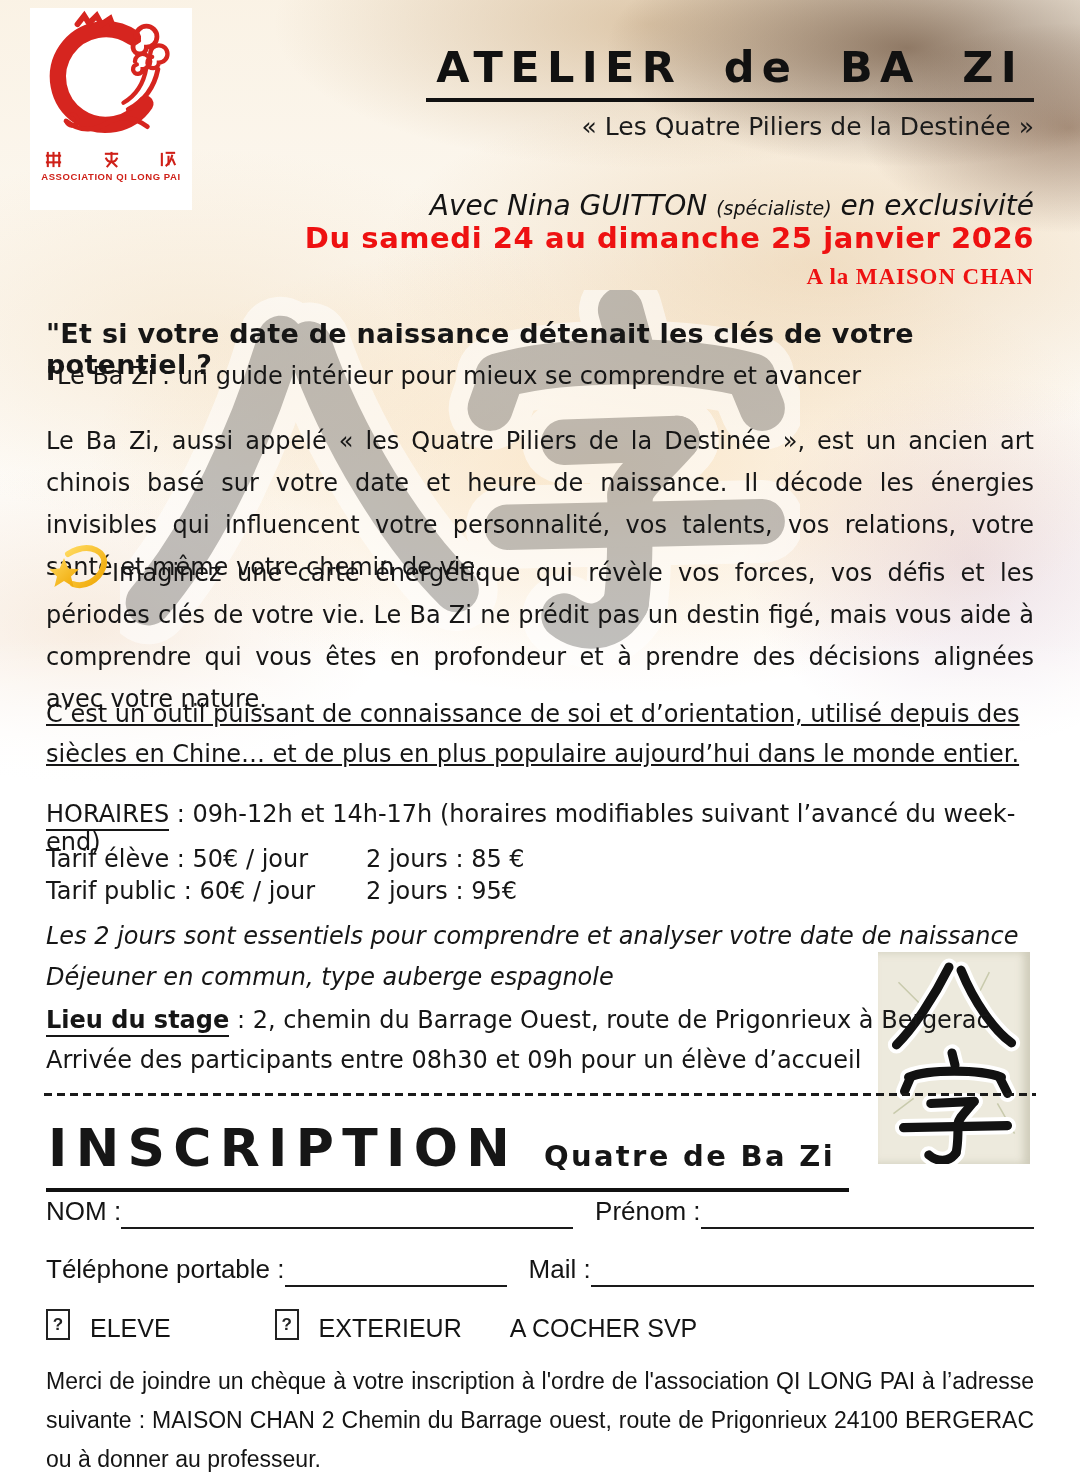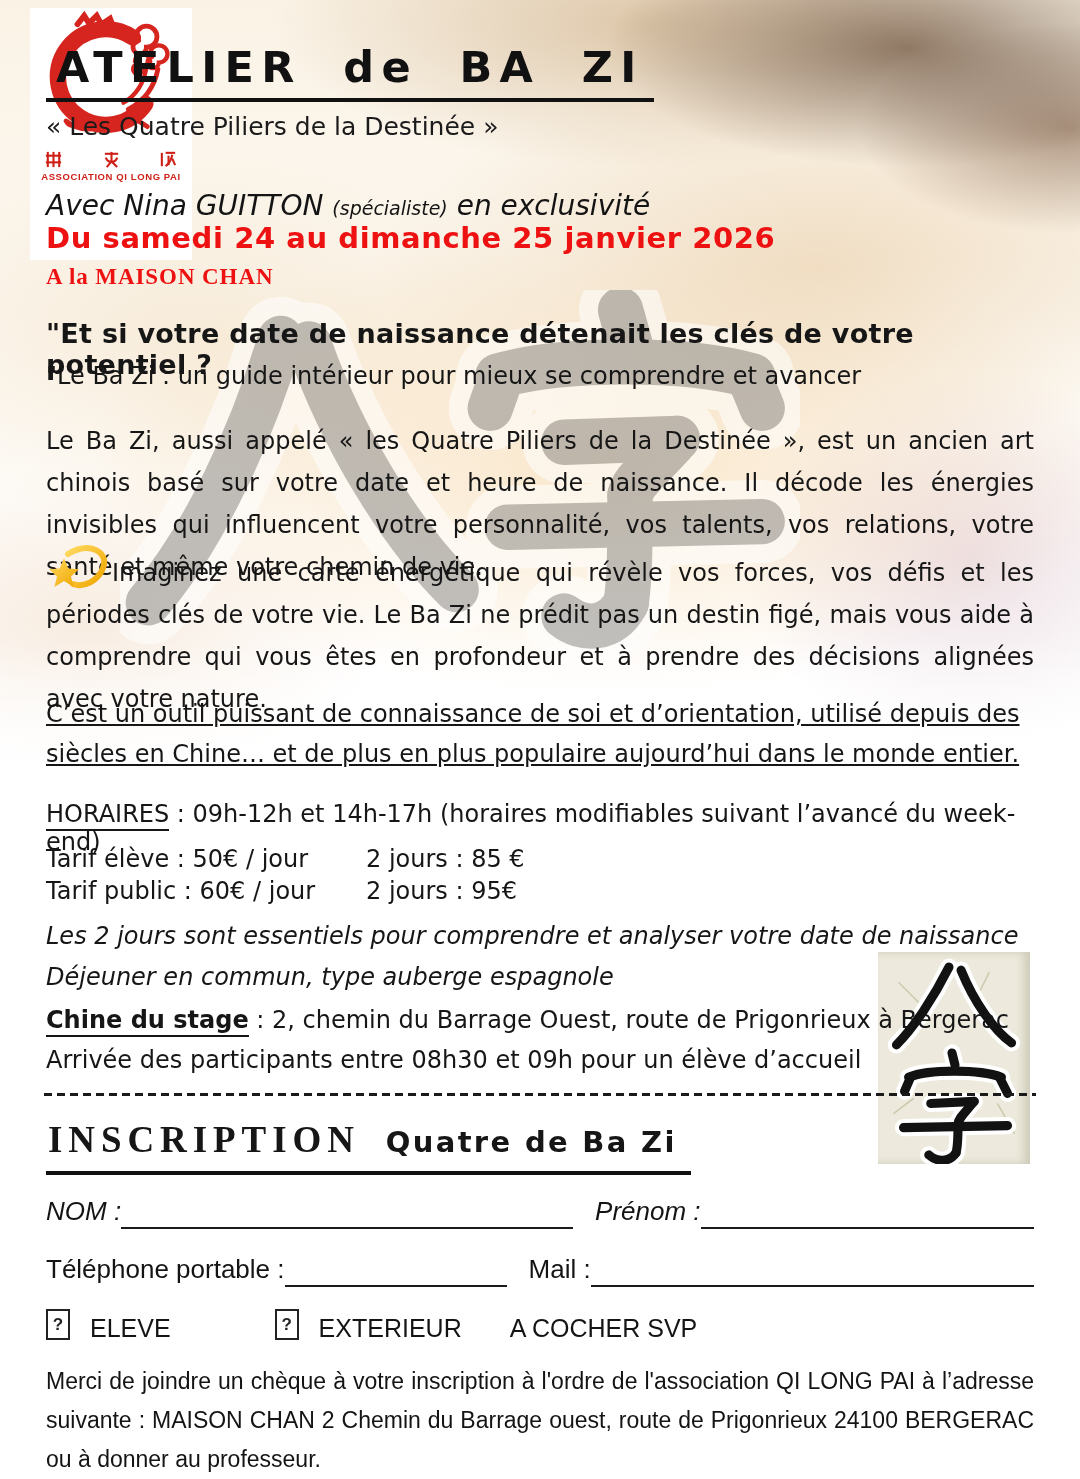--- a/index.html
+++ b/index.html
@@ -24,31 +24,31 @@
       linear-gradient(to bottom, rgba(246,232,208,.55), rgba(255,255,255,0) 82%);
   }
   .bg-fade {
     position:absolute; left:0; top:640px; width:1080px; height:170px; z-index:1;
     background:linear-gradient(to bottom, rgba(255,255,255,0), #ffffff 90%);
   }
   
   .watermark { position:absolute; left:120px; top:290px; z-index:1; opacity:.55; }
   
   .logo-box {
-    position:absolute; left:30px; top:8px; width:162px; height:252px;
+    position:absolute; left:30px; top:8px; width:162px; height:202px;
     background:#ffffff; z-index:3; text-align:center;
   }
   .logo-glyph-row { display:flex; justify-content:space-between; padding:4px 14px 2px 14px; }
   .logo-assoc {
     font-family:"Liberation Sans", sans-serif; font-size:9.5px; font-weight:bold;
     color:#cf2018; letter-spacing:.6px; white-space:nowrap;
   }
   
   .blk { position:absolute; left:46px; right:46px; z-index:3; }
-  .center { text-align:left; }
+  .center { text-align:right; }
   .title-wrap { top:42px; }
   .main-title {
     display:inline-block; font-size:43px; font-weight:bold; color:#111;
     letter-spacing:.17em; word-spacing:.45em;
     border-bottom:4px solid #111; padding:0 10px 6px 10px;
   }
   .subtitle { top:112px; font-size:25px; color:#1b1b1b; }
   .presenter { top:166px; font-size:28px; font-style:italic; color:#141414;margin-top:23px; }
   .presenter .small-note { font-size:19px; }
   .date-line { top:221px; font-size:29px; font-weight:bold; color:#ee1111; letter-spacing:.02em; }
@@ -77,28 +77,28 @@
     background:#edeadd; box-shadow:inset -6px 0 8px rgba(150,145,120,.35);
   }
   .dashed-line {
     position:absolute; left:44px; right:44px; top:1093px; height:3px; z-index:4;
     background:repeating-linear-gradient(90deg, #1a1a1a 0 8px, transparent 8px 13px);
   }
   .inscription { top:1118px; }
   .inscription-inner {
     display:inline-block; border-bottom:4px solid #111; padding:0 14px 10px 2px;
   }
-  .insc-main { font-size:37px; font-weight:bold; letter-spacing:.16em;font-family:Liberation Serif, serif; }
+  .insc-main { font-size:52px; font-weight:bold; letter-spacing:.16em; }
   .insc-sub  { font-size:29px; font-weight:bold; letter-spacing:.08em; margin-left:26px; }
   
   .form-row {
     display:flex; align-items:flex-end; z-index:3;
     font-family:"Liberation Sans", sans-serif; font-size:26px; color:#141414;
   }
-  .fr1 { top:1196px;font-style:italic; } .fr2 { top:1254px; }
+  .fr1 { top:1196px; } .fr2 { top:1254px; }
   .f-label { white-space:nowrap; padding-bottom:2px; }
   .fill-line { border-bottom:2.5px solid #1a1a1a; height:30px; }
   .w1 { width:452px; } .w2 { flex:1; } .w3 { width:222px; } .w4 { flex:1; }
   .gap { margin-left:22px; }
   .check-row {
     top:1306px; display:flex; align-items:center;
     font-family:"Liberation Sans", sans-serif; font-size:25px; color:#141414;
   }
   .tofu-box {
     width:24px; height:31px; border:2.5px solid #222; display:flex;
@@ -237,21 +237,21 @@
     <span class="tarif-col1">Tarif élève : 50€ / jour</span>
     <span>2 jours : 85 €</span>
   </div>
   <div class="blk tarif-row t2">
     <span class="tarif-col1">Tarif public : 60€ / jour</span>
     <span>2 jours : 95€</span>
   </div>
   <div class="blk note-i n1">Les 2 jours sont essentiels pour comprendre et analyser votre date de naissance</div>
   <div class="blk note-i n2">Déjeuner en commun, type auberge espagnole</div>
   <div class="blk lieu">
-    <span class="lieu-label">Chine du stage</span><span> : 2, chemin du Barrage Ouest, route de Prigonrieux à Bergerac</span>
+    <span class="lieu-label">Lieu du stage</span><span> : 2, chemin du Barrage Ouest, route de Prigonrieux à Bergerac</span>
   </div>
   <div class="blk arrivee">Arrivée des participants entre 08h30 et 09h pour un élève d’accueil</div>
 
   <div class="side-card" title="八字">
     <svg width="152" height="212" viewBox="0 0 150 210">
       <g fill="none" stroke="#b9bd98" stroke-width="1.5" opacity=".7">
         <path d="M20,30 L45,55"></path>
           <path d="M110,20 L95,50"></path>
           <path d="M118,150 L135,180"></path>
           <path d="M15,160 L35,145"></path>

